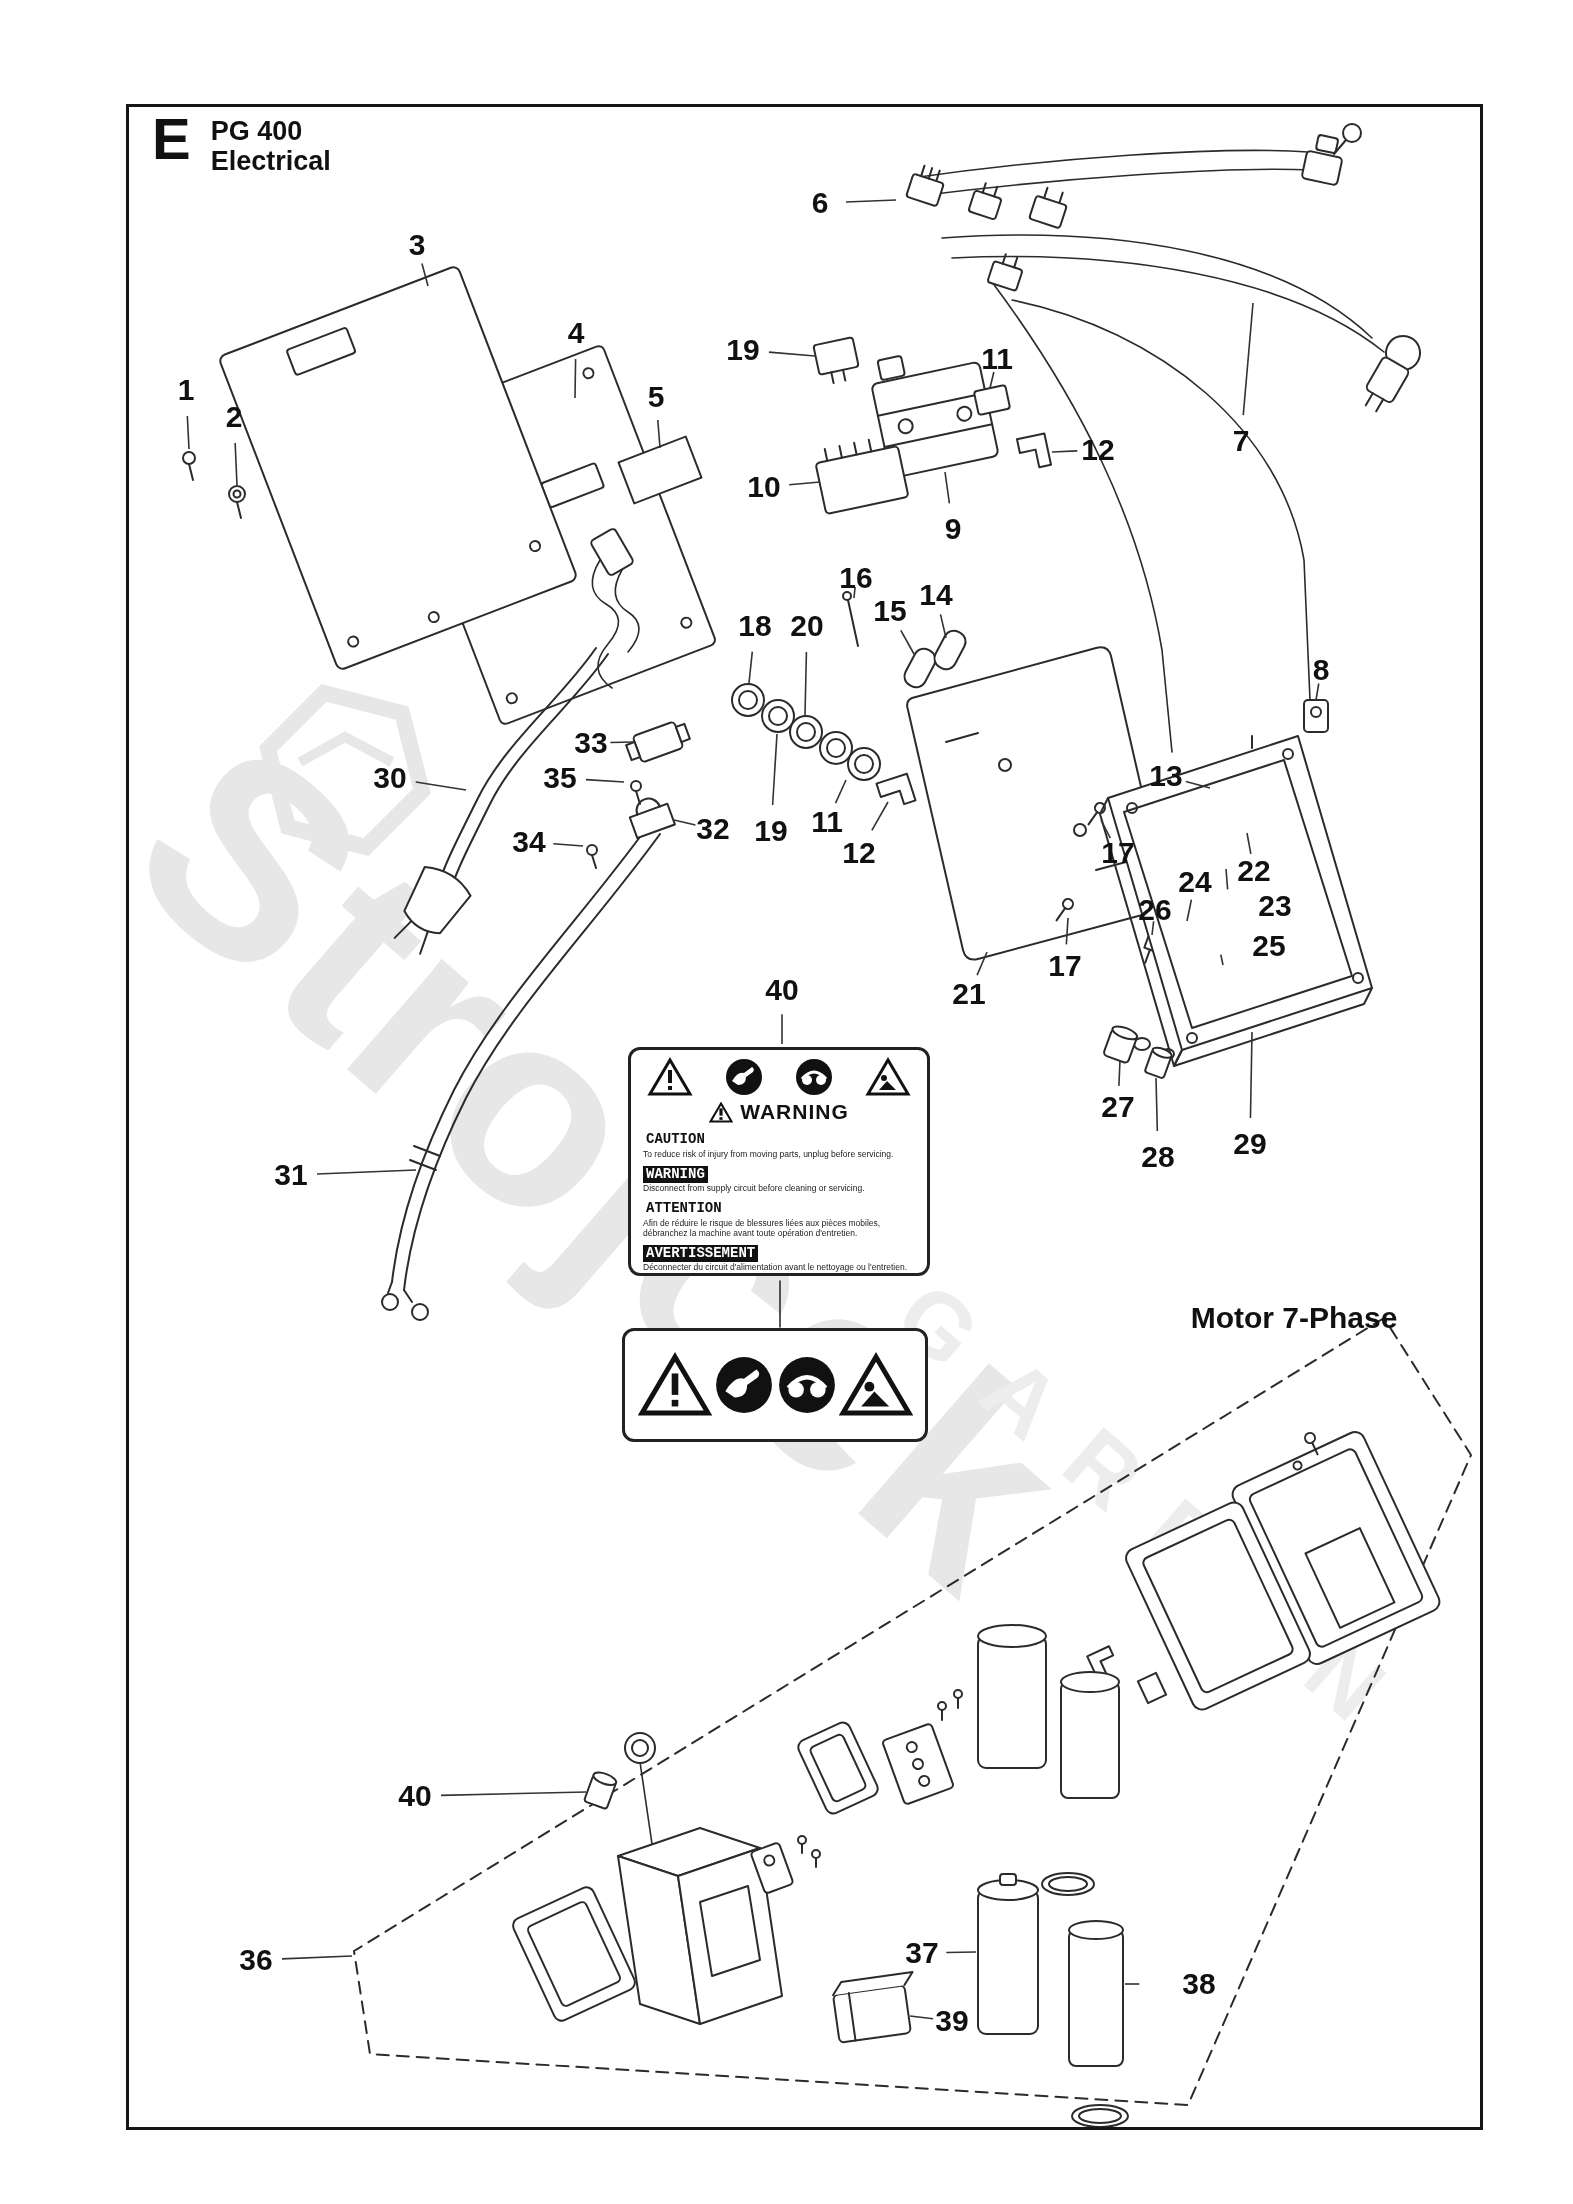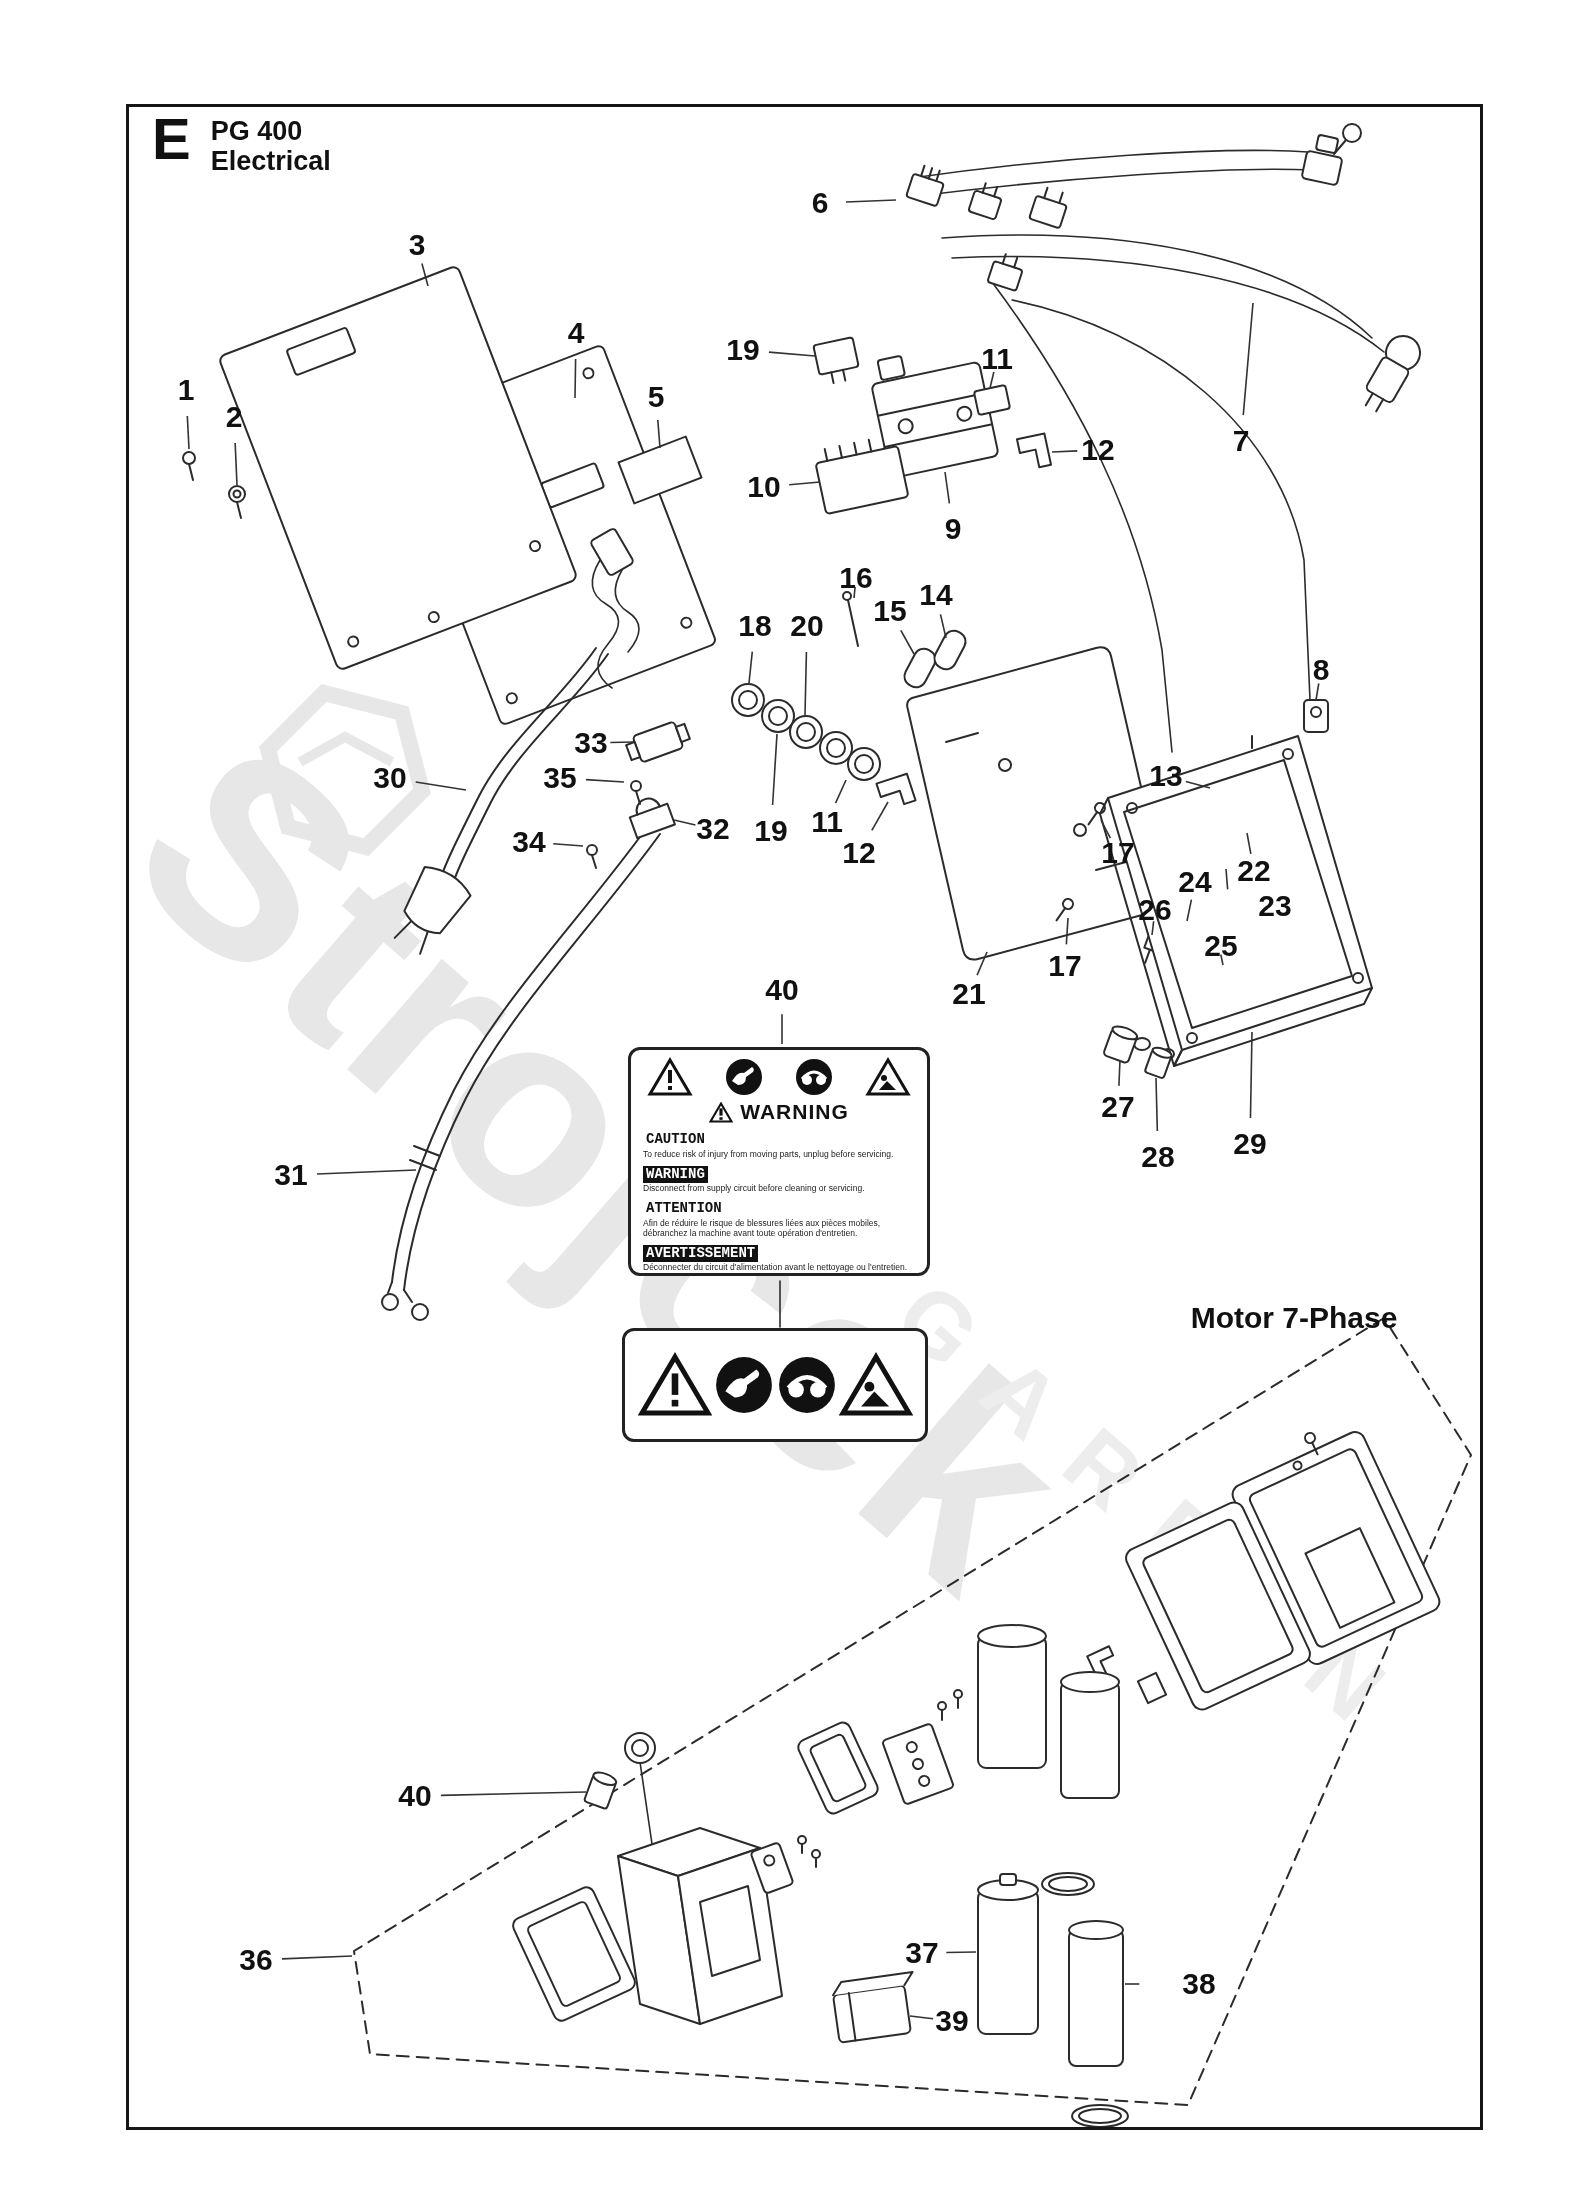--- a/index.html
+++ b/index.html
@@ -516,21 +516,21 @@
     <div class="part-label" style="left: 1118px; top: 853px;">17</div>
     <div class="part-label" style="left: 1065px; top: 966px;">17</div>
     <div class="part-label" style="left: 755px; top: 626px;">18</div>
     <div class="part-label" style="left: 743px; top: 350px;">19</div>
     <div class="part-label" style="left: 771px; top: 831px;">19</div>
     <div class="part-label" style="left: 807px; top: 626px;">20</div>
     <div class="part-label" style="left: 969px; top: 994px;">21</div>
     <div class="part-label" style="left: 1254px; top: 871px;">22</div>
     <div class="part-label" style="left: 1229px; top: 906px; margin-left: 46px;">23</div>
     <div class="part-label" style="left: 1195px; top: 882px;">24</div>
-    <div class="part-label" style="left: 1221px; top: 946px;">25</div>
+    <div class="part-label" style="left: 1269px; top: 946px;">25</div>
     <div class="part-label" style="left: 1155px; top: 910px;">26</div>
     <div class="part-label" style="left: 1118px; top: 1107px;">27</div>
     <div class="part-label" style="left: 1158px; top: 1157px;">28</div>
     <div class="part-label" style="left: 1250px; top: 1144px;">29</div>
     <div class="part-label" style="left: 390px; top: 778px;">30</div>
     <div class="part-label" style="left: 291px; top: 1175px;">31</div>
     <div class="part-label" style="left: 713px; top: 829px;">32</div>
     <div class="part-label" style="left: 591px; top: 743px;">33</div>
     <div class="part-label" style="left: 529px; top: 842px;">34</div>
     <div class="part-label" style="left: 560px; top: 778px;">35</div>

